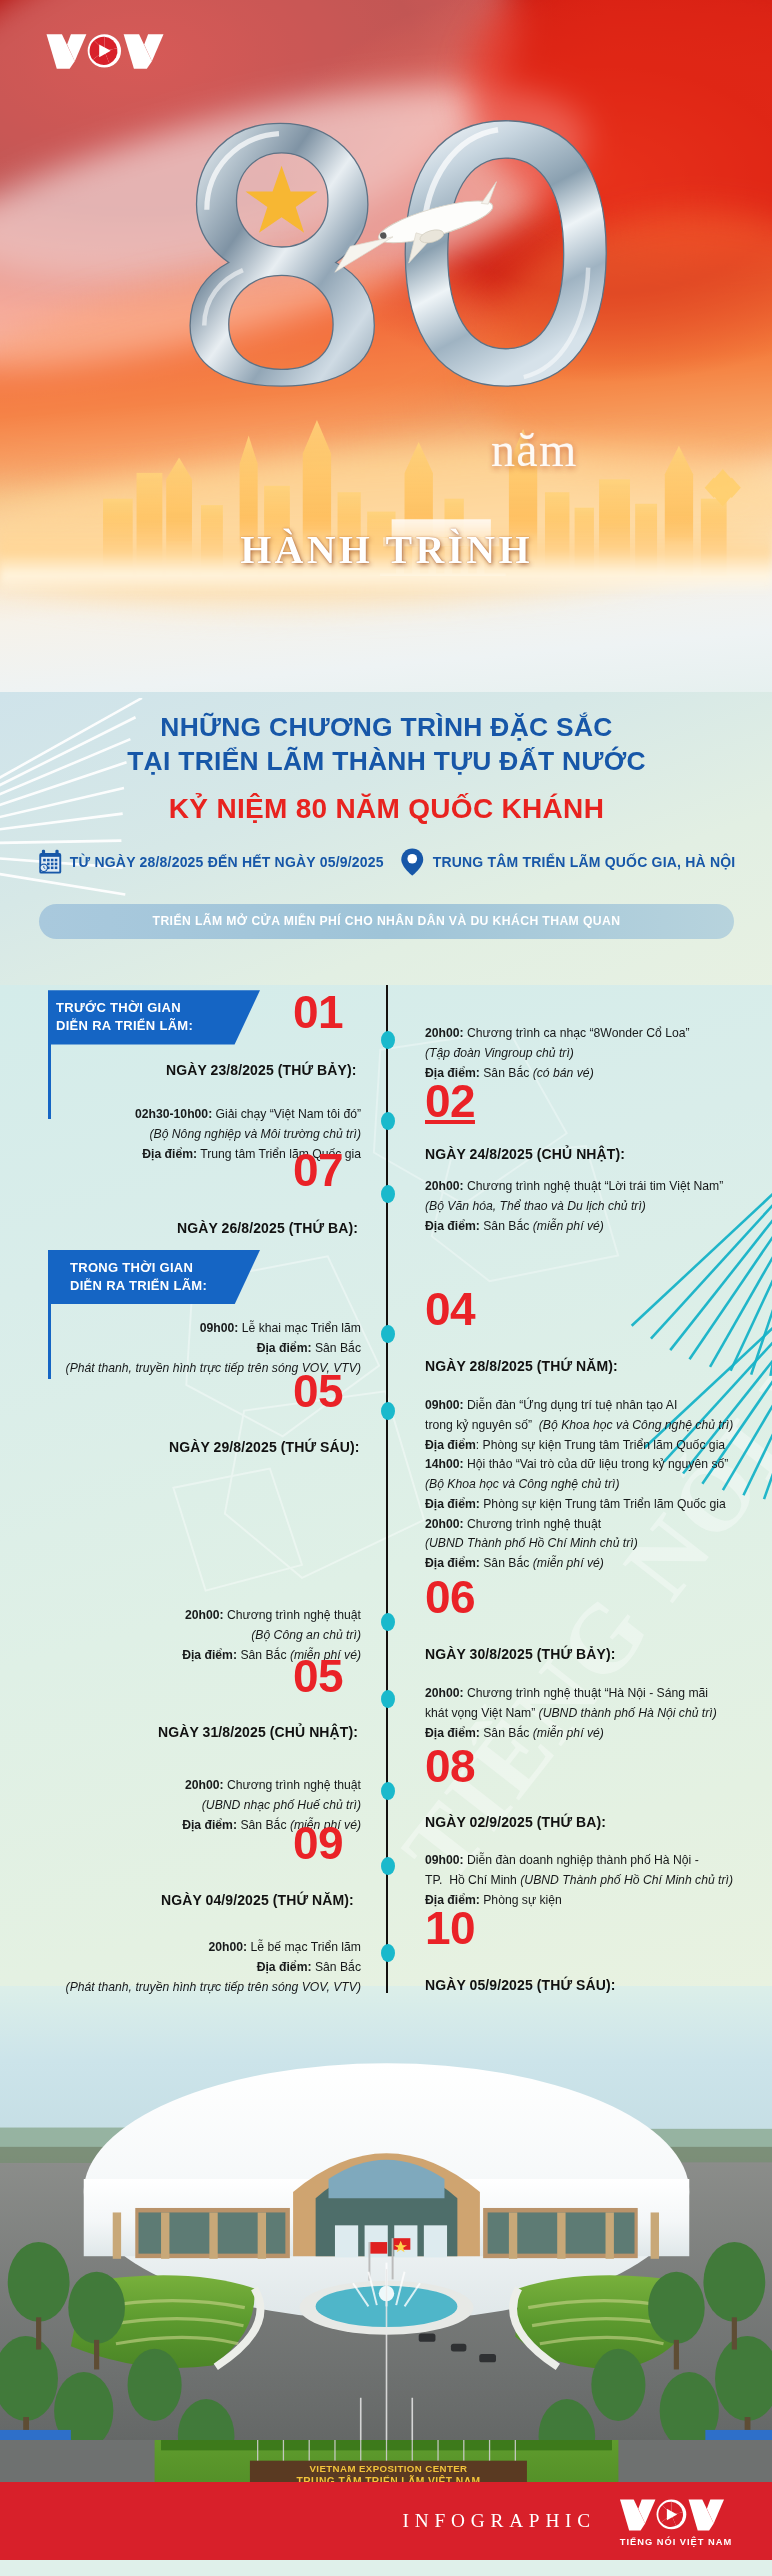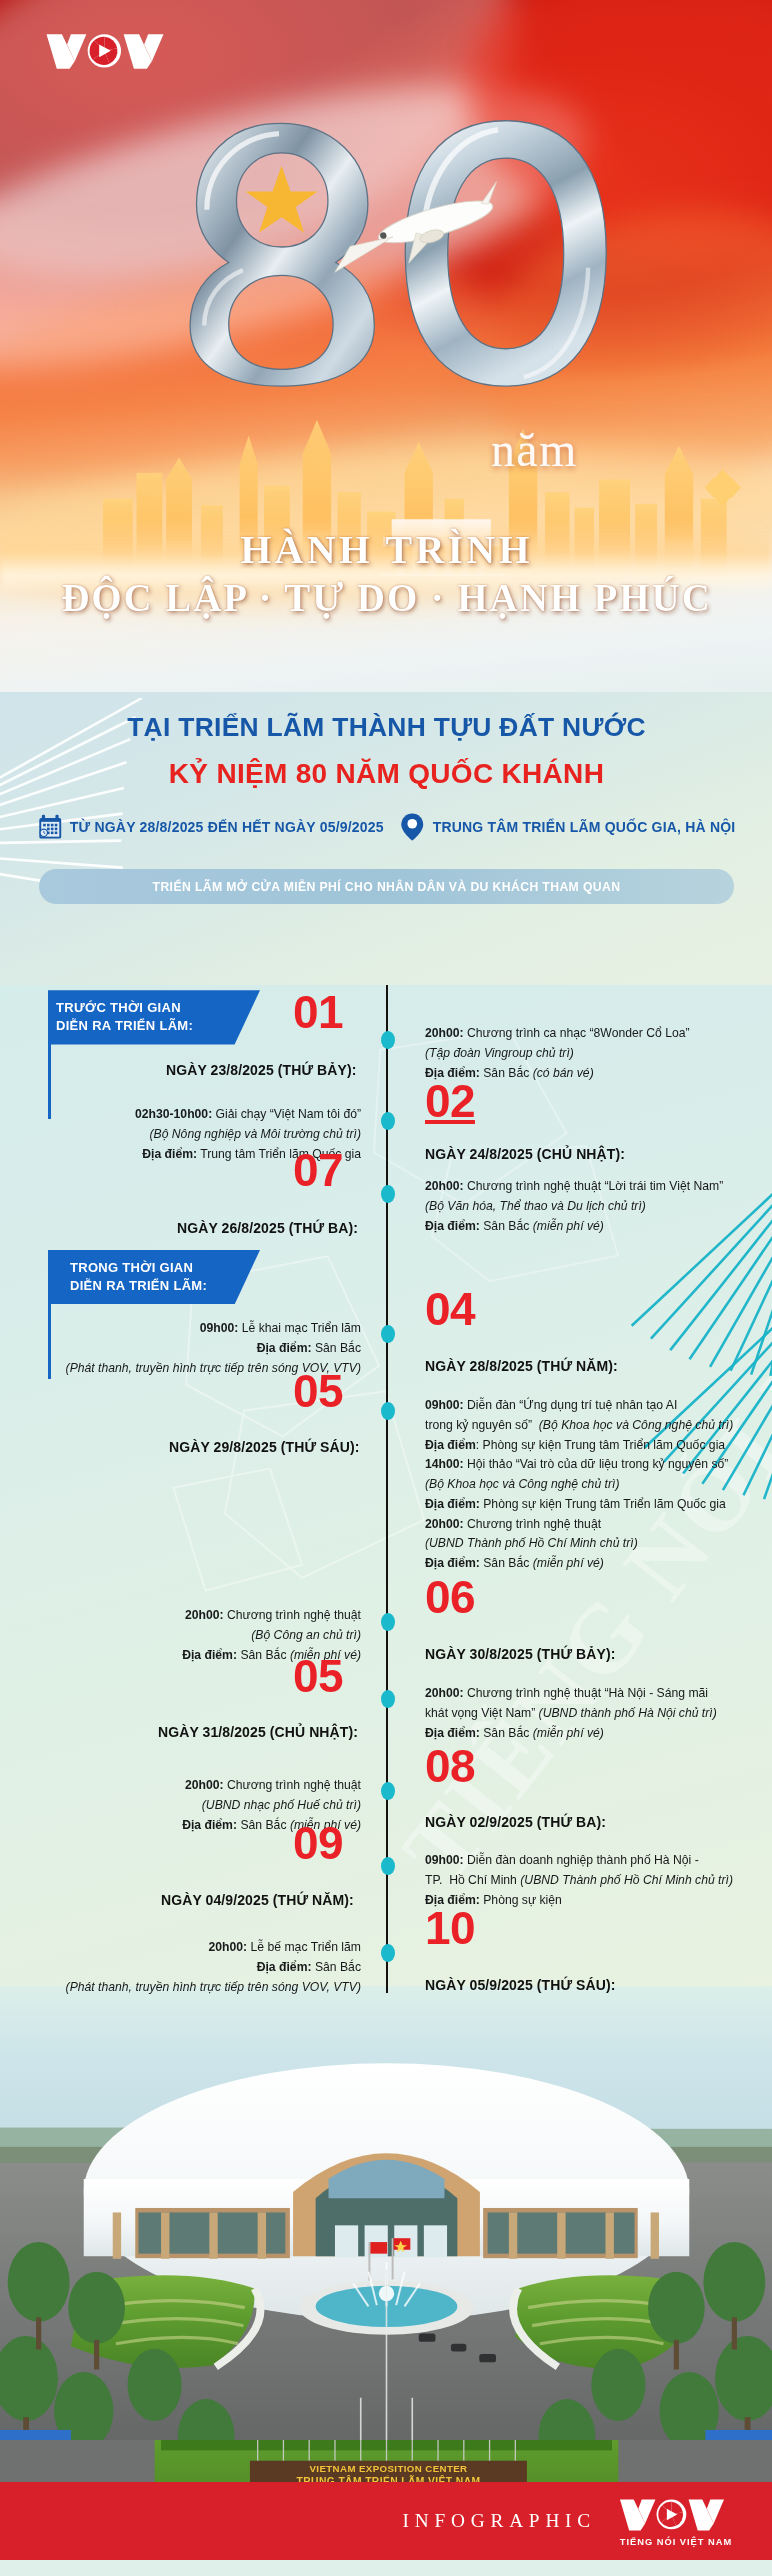--- a/index.html
+++ b/index.html
@@ -274,40 +274,40 @@
         <path d="M206 22 L238 -4 L216 26 Z" fill="#f6f4ee" stroke="#ddd8cc"></path>
         <ellipse cx="118" cy="50" rx="19" ry="9" fill="#e9e5da" stroke="#cfcabd"></ellipse>
         <circle cx="46" cy="28" r="5" fill="#555"></circle>
       </g>
     </svg>
 
     <div class="namtext">năm</div>
 
     <div class="hero-title">
       <span class="l1">HÀNH TRÌNH</span>
-      <span class="l2">ĐỘC LẬP · TỰ DO · HẠNH PHÚC</span>
     </div>
   </div>
 
   <div class="info">
     <svg style="position:absolute;left:-19.3px;top:6.4px;width:187px;height:212px;" viewBox="0 0 290 330">
       <g stroke="#ffffff" stroke-width="4" opacity=".95">
         <line x1="0" y1="140" x2="250" y2="0"></line>
           <line x1="0" y1="150" x2="240" y2="30"></line>
         <line x1="0" y1="162" x2="232" y2="64"></line>
           <line x1="0" y1="176" x2="226" y2="100"></line>
         <line x1="0" y1="192" x2="222" y2="140"></line>
           <line x1="0" y1="208" x2="220" y2="180"></line>
         <line x1="0" y1="226" x2="218" y2="222"></line>
           <line x1="6" y1="248" x2="220" y2="264"></line>
         <line x1="16" y1="272" x2="224" y2="306"></line>
       </g>
     </svg>
 
     <div class="info-inner">
+      <div class="t-blue">NHỮNG CHƯƠNG TRÌNH ĐẶC SẮC</div>
       <div class="t-blue">TẠI TRIỂN LÃM THÀNH TỰU ĐẤT NƯỚC</div>
       <div class="t-red">KỶ NIỆM 80 NĂM QUỐC KHÁNH</div>
 
       <div class="meta-row">
         <div class="grp">
           <svg width="24.5" height="26" viewBox="0 0 38 40">
             <rect x="2" y="6" width="34" height="32" rx="3" fill="#1757a8"></rect>
             <rect x="5" y="12" width="28" height="23" fill="#e0ecf4"></rect>
             <rect x="6" y="1" width="5" height="9" rx="2" fill="#1757a8"></rect>
             <rect x="27" y="1" width="5" height="9" rx="2" fill="#1757a8"></rect>

